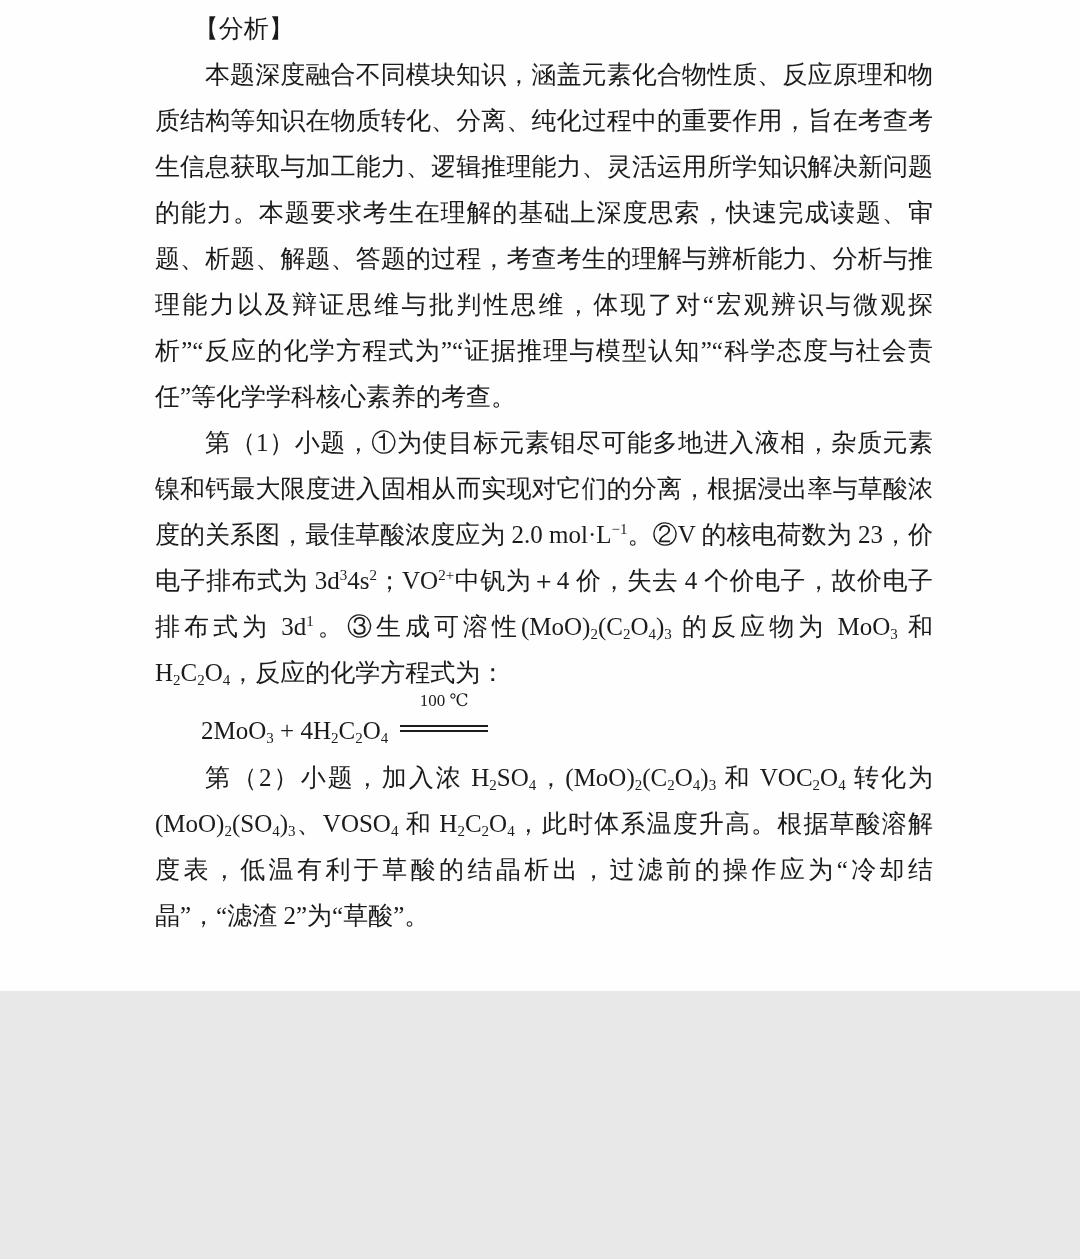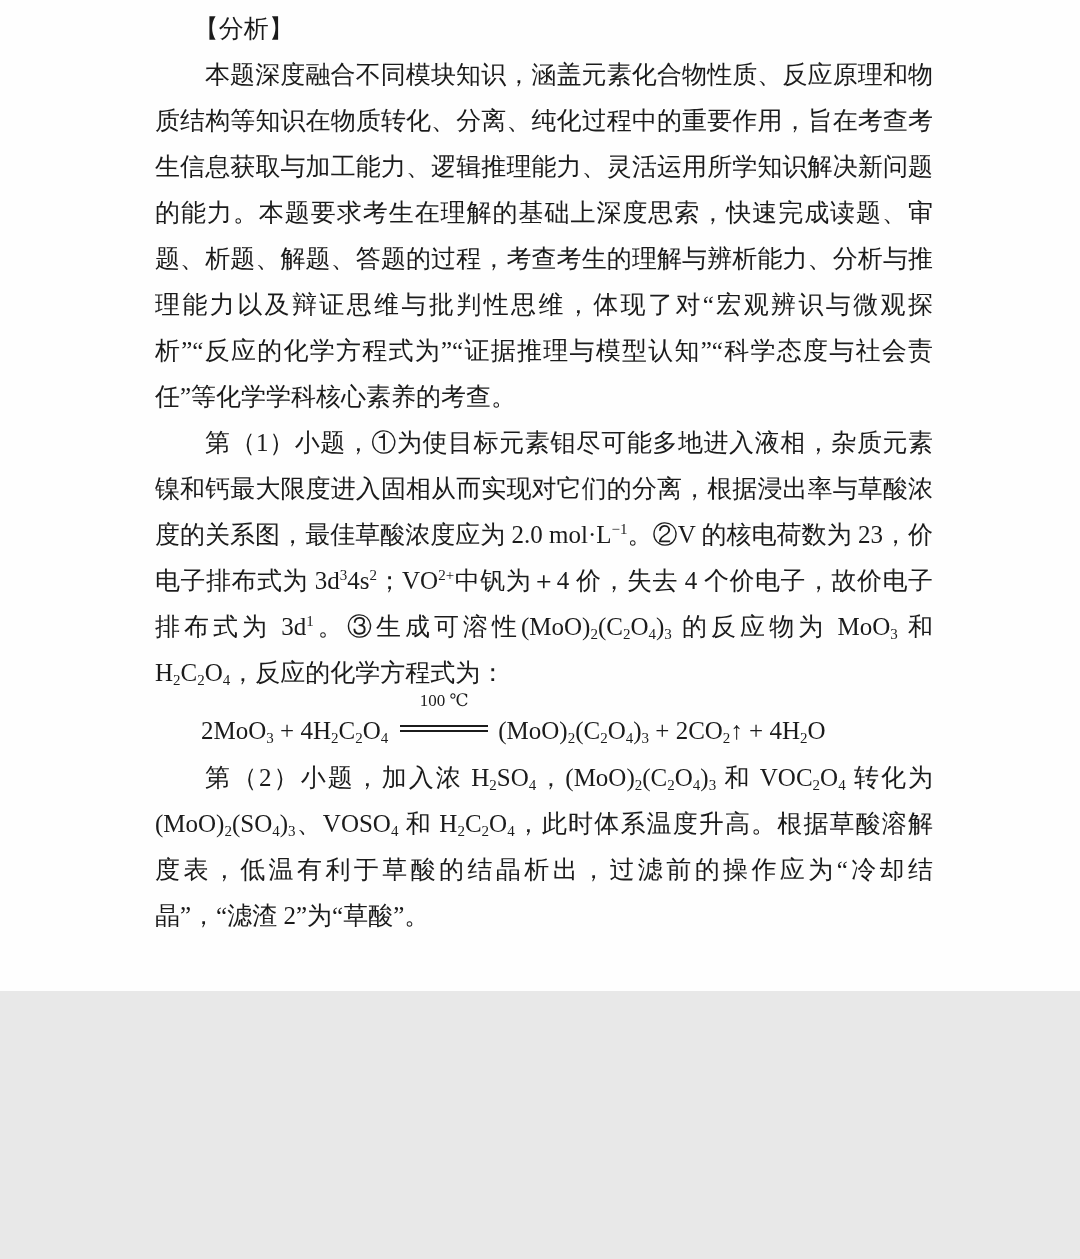--- a/index.html
+++ b/index.html
@@ -83,21 +83,21 @@
   <div class="content">
 
     <div class="section-heading">【分析】</div>
 
 
     <p class="body-para">本题深度融合不同模块知识，涵盖元素化合物性质、反应原理和物质结构等知识在物质转化、分离、纯化过程中的重要作用，旨在考查考生信息获取与加工能力、逻辑推理能力、灵活运用所学知识解决新问题的能力。本题要求考生在理解的基础上深度思索，快速完成读题、审题、析题、解题、答题的过程，考查考生的理解与辨析能力、分析与推理能力以及辩证思维与批判性思维，体现了对“宏观辨识与微观探析”“反应的化学方程式为”“证据推理与模型认知”“科学态度与社会责任”等化学学科核心素养的考查。</p>
 
     <p class="body-para">第（1）小题，①为使目标元素钼尽可能多地进入液相，杂质元素镍和钙最大限度进入固相从而实现对它们的分离，根据浸出率与草酸浓度的关系图，最佳草酸浓度应为 2.0 mol·L<sup>−1</sup>。②V 的核电荷数为 23，价电子排布式为 3d<sup>3</sup>4s<sup>2</sup>；VO<sup>2+</sup>中钒为＋4 价，失去 4 个价电子，故价电子排布式为 3d<sup>1</sup>。③生成可溶性(MoO)<sub>2</sub>(C<sub>2</sub>O<sub>4</sub>)<sub>3</sub> 的反应物为 MoO<sub>3</sub> 和 H<sub>2</sub>C<sub>2</sub>O<sub>4</sub>，反应的化学方程式为：</p>
 
     <div class="equation-line">
-      <span>2MoO<sub>3</sub> + 4H<sub>2</sub>C<sub>2</sub>O<sub>4</sub></span><span class="eq-cond"><span class="eq-cond-text">100 ℃</span><span class="eq-cond-line"></span></span><span>(MoO)<sub>2</sub>(C<sub>2</sub>O<sub>4</sub>)<sub>3</sub> + 2CO<sub>2</sub>↑ + 4H<sub>2</sub>O</span>
+      <span>2MoO<sub>3</sub> + 4H<sub>2</sub>C<sub>2</sub>O<sub>4</sub></span><span class="eq-cond"><span class="eq-cond-text">100 ℃</span><span class="eq-cond-line"></span></span>
     </div>
 
     <p class="body-para">第（2）小题，加入浓 H<sub>2</sub>SO<sub>4</sub>，(MoO)<sub>2</sub>(C<sub>2</sub>O<sub>4</sub>)<sub>3</sub> 和 VOC<sub>2</sub>O<sub>4</sub> 转化为(MoO)<sub>2</sub>(SO<sub>4</sub>)<sub>3</sub>、VOSO<sub>4</sub> 和 H<sub>2</sub>C<sub>2</sub>O<sub>4</sub>，此时体系温度升高。根据草酸溶解度表，低温有利于草酸的结晶析出，过滤前的操作应为“冷却结晶”，“滤渣 2”为“草酸”。</p>
 
   </div>
 
   <div class="page-number">25</div>
 </div>
 
 </body></html>

